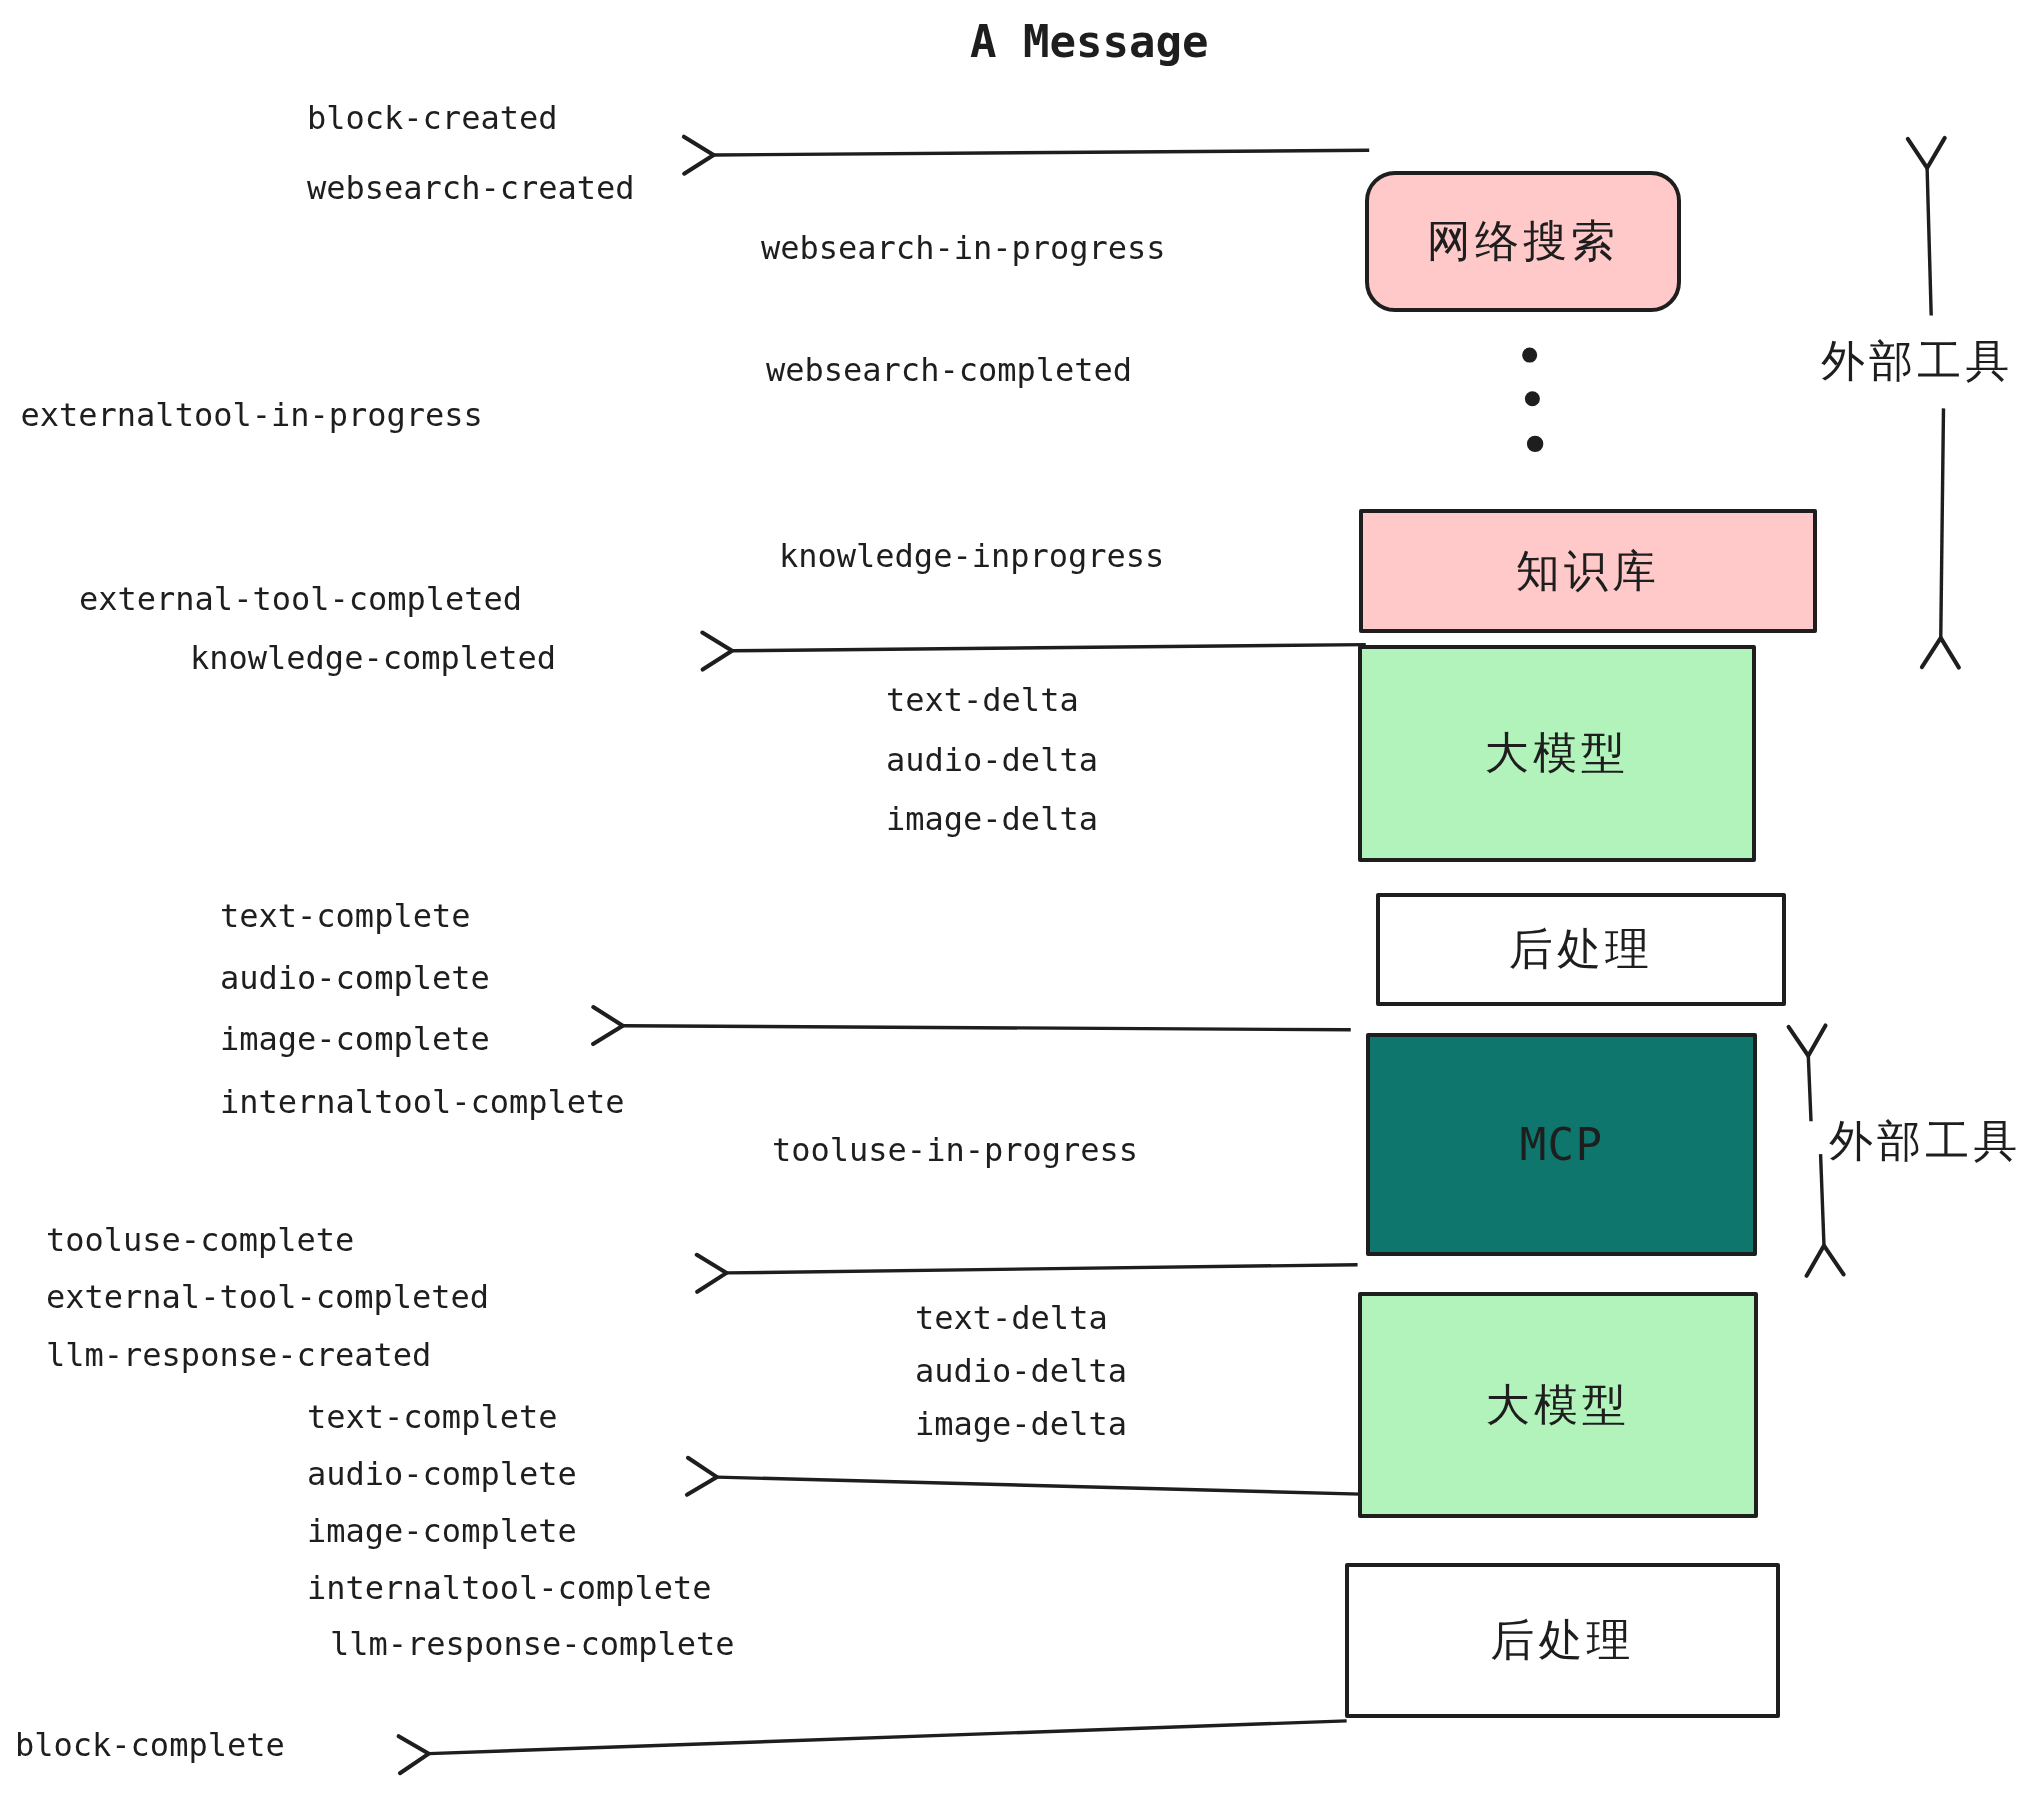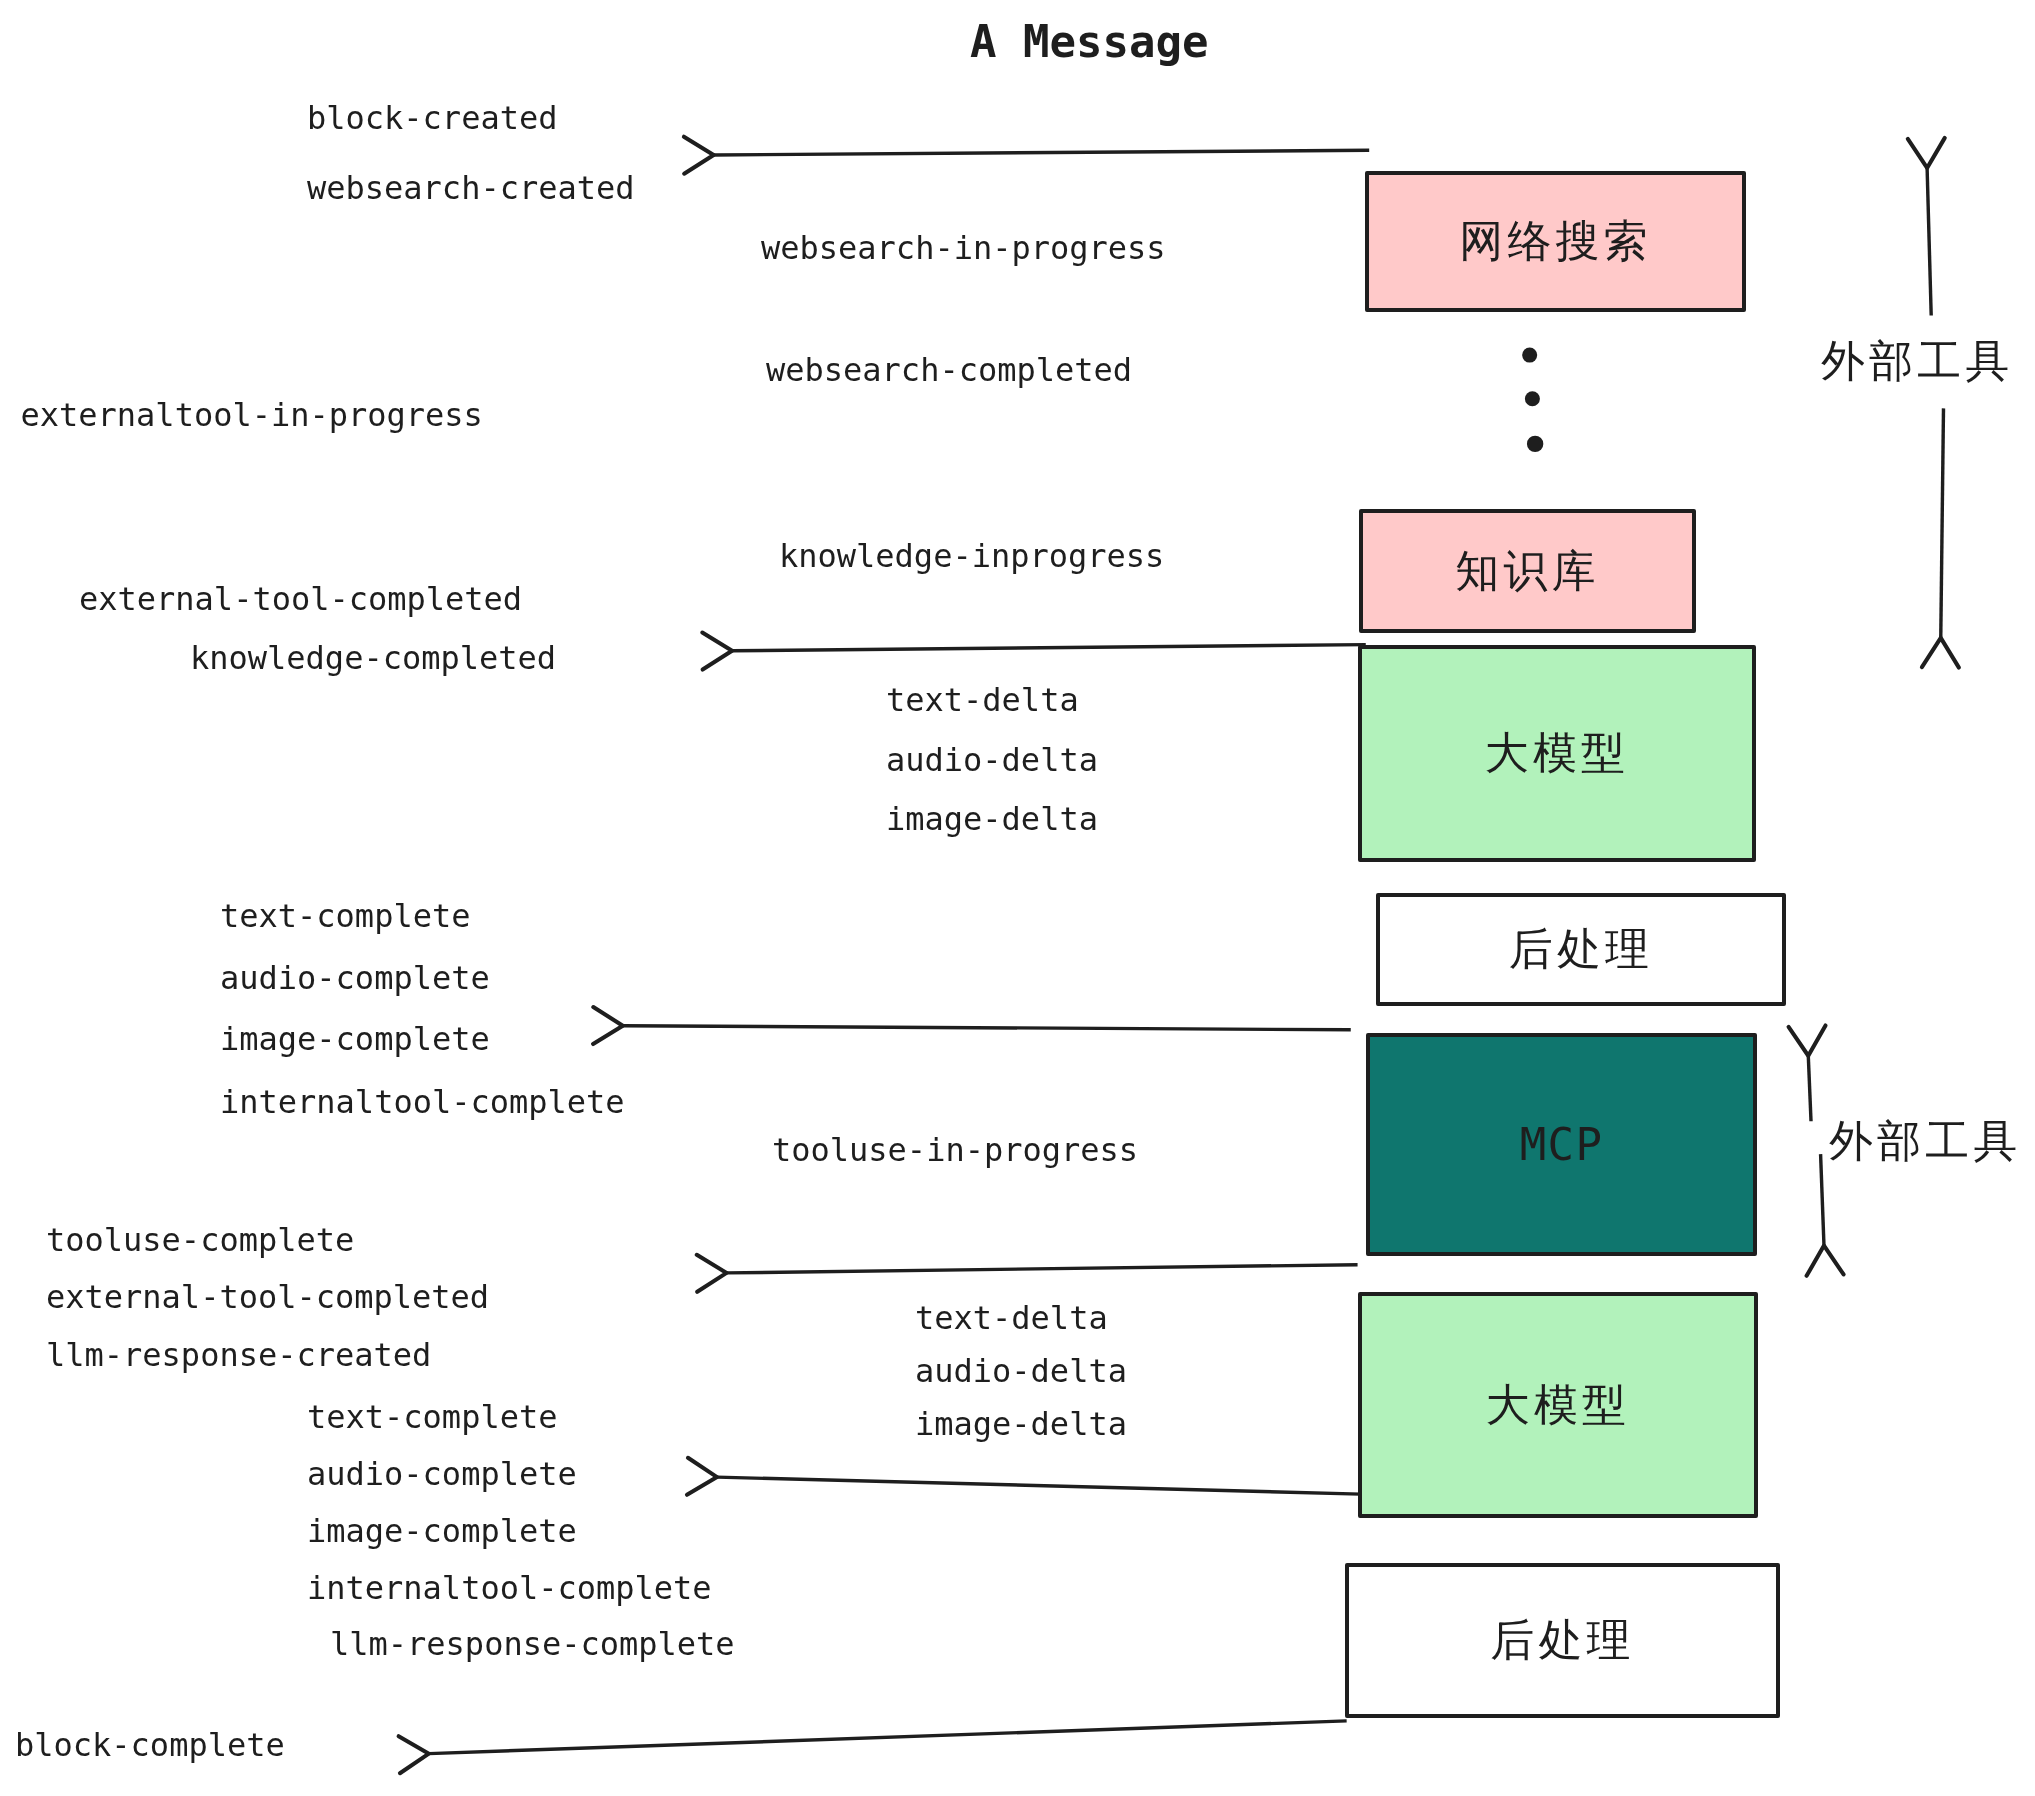--- a/index.html
+++ b/index.html
@@ -78,25 +78,25 @@
     <line x1="2652" y1="1642" x2="2648" y2="1546" stroke="#1e1e1e" stroke-width="5" marker-end="url(#ah)"></line>
     <line x1="2666" y1="1690" x2="2671" y2="1824" stroke="#1e1e1e" stroke-width="5" marker-end="url(#ah)"></line>
 
     <circle cx="2240" cy="520" r="11" fill="#1e1e1e"></circle>
     <circle cx="2244" cy="584" r="11" fill="#1e1e1e"></circle>
     <circle cx="2248" cy="650" r="12" fill="#1e1e1e"></circle>
   </svg>
 
   <div class="mono-label title-label" style="left:970px; top:19px;">A Message</div>
 
-  <div class="box" style="left:1365px; top:171px; width:381px; height:141px; background:#ffc9c9;">
+  <div class="box" style="left:1365px; top:171px; width:316px; height:141px; background:#ffc9c9;border-radius:30px;">
     <span class="box-label">网络搜索</span>
   </div>
 
-  <div class="box" style="left:1359px; top:509px; width:337px; height:124px; background:#ffc9c9;">
+  <div class="box" style="left:1359px; top:509px; width:458px; height:124px; background:#ffc9c9;">
     <span class="box-label">知识库</span>
   </div>
 
   <div class="box" style="left:1358px; top:645px; width:398px; height:217px; background:#b2f2bb;">
     <span class="box-label">大模型</span>
   </div>
 
   <div class="box" style="left:1376px; top:893px; width:410px; height:113px; background:#ffffff;">
     <span class="box-label">后处理</span>
   </div>

